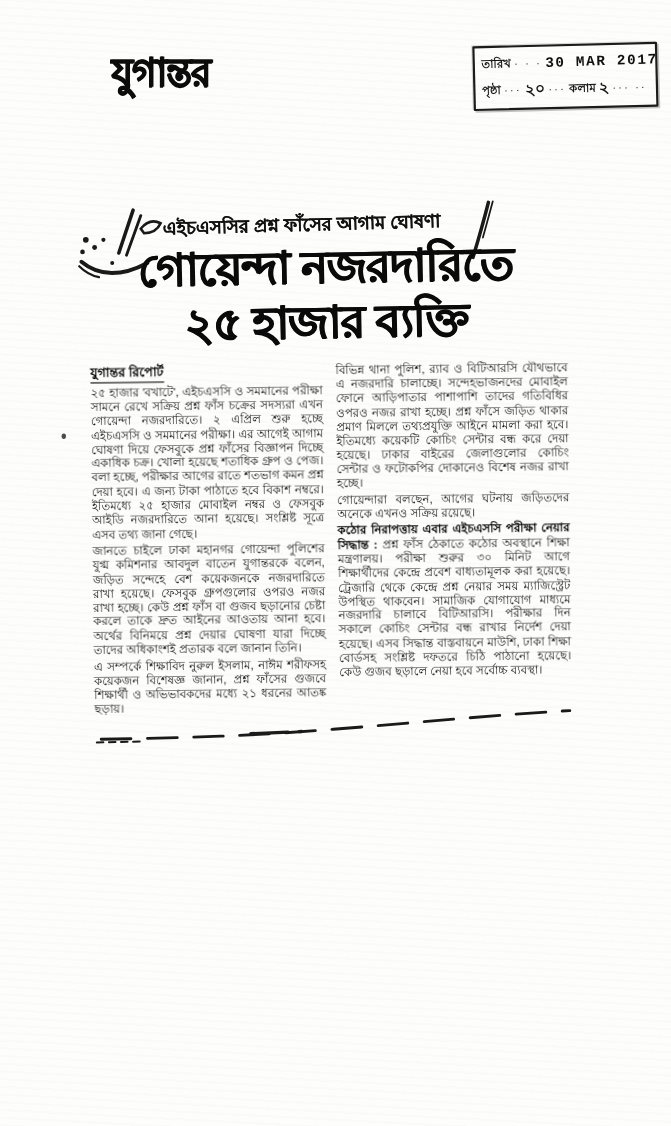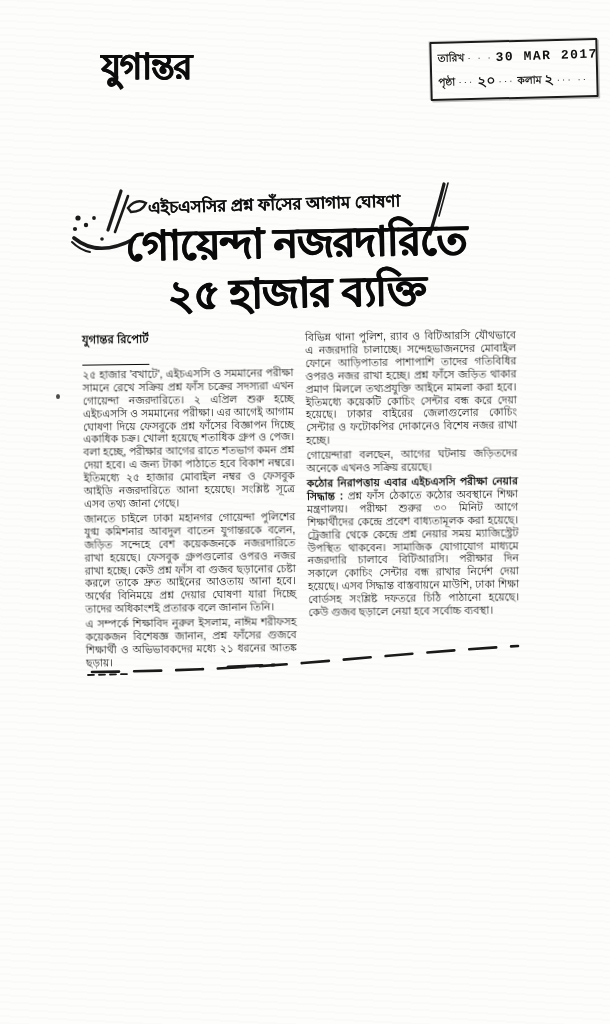--- a/index.html
+++ b/index.html
@@ -58,21 +58,21 @@
   .columns{
     position:absolute;left:84px;top:331px;width:434px;display:flex;gap:12px;
     transform:rotate(-0.7deg);
     font-size:10.6px;line-height:12.9px;text-align:justify;color:#1d1d1d;
     filter:contrast(1.12) blur(.22px);
   }
   .col{width:211px;}
   .col p{margin:0 0 2px 0;}
   .byline{
     display:inline-block;font-weight:bold;font-size:11.5px;color:#111;
-    border-bottom:1.3px solid #161616;padding-bottom:18px;margin-bottom:3px;
+    border-bottom:1.3px solid #161616;padding-bottom:1px;margin-bottom:3px;
   }
   .runin{font-weight:bold;color:#101010;}
   
   .bottom-rule{position:absolute;left:78px;top:636px;width:448px;height:46px;}
   .ink{stroke:#1a1a1a;fill:none;stroke-linecap:round;}
 </style>
 </head>
 <body>
 
 <div class="page">

